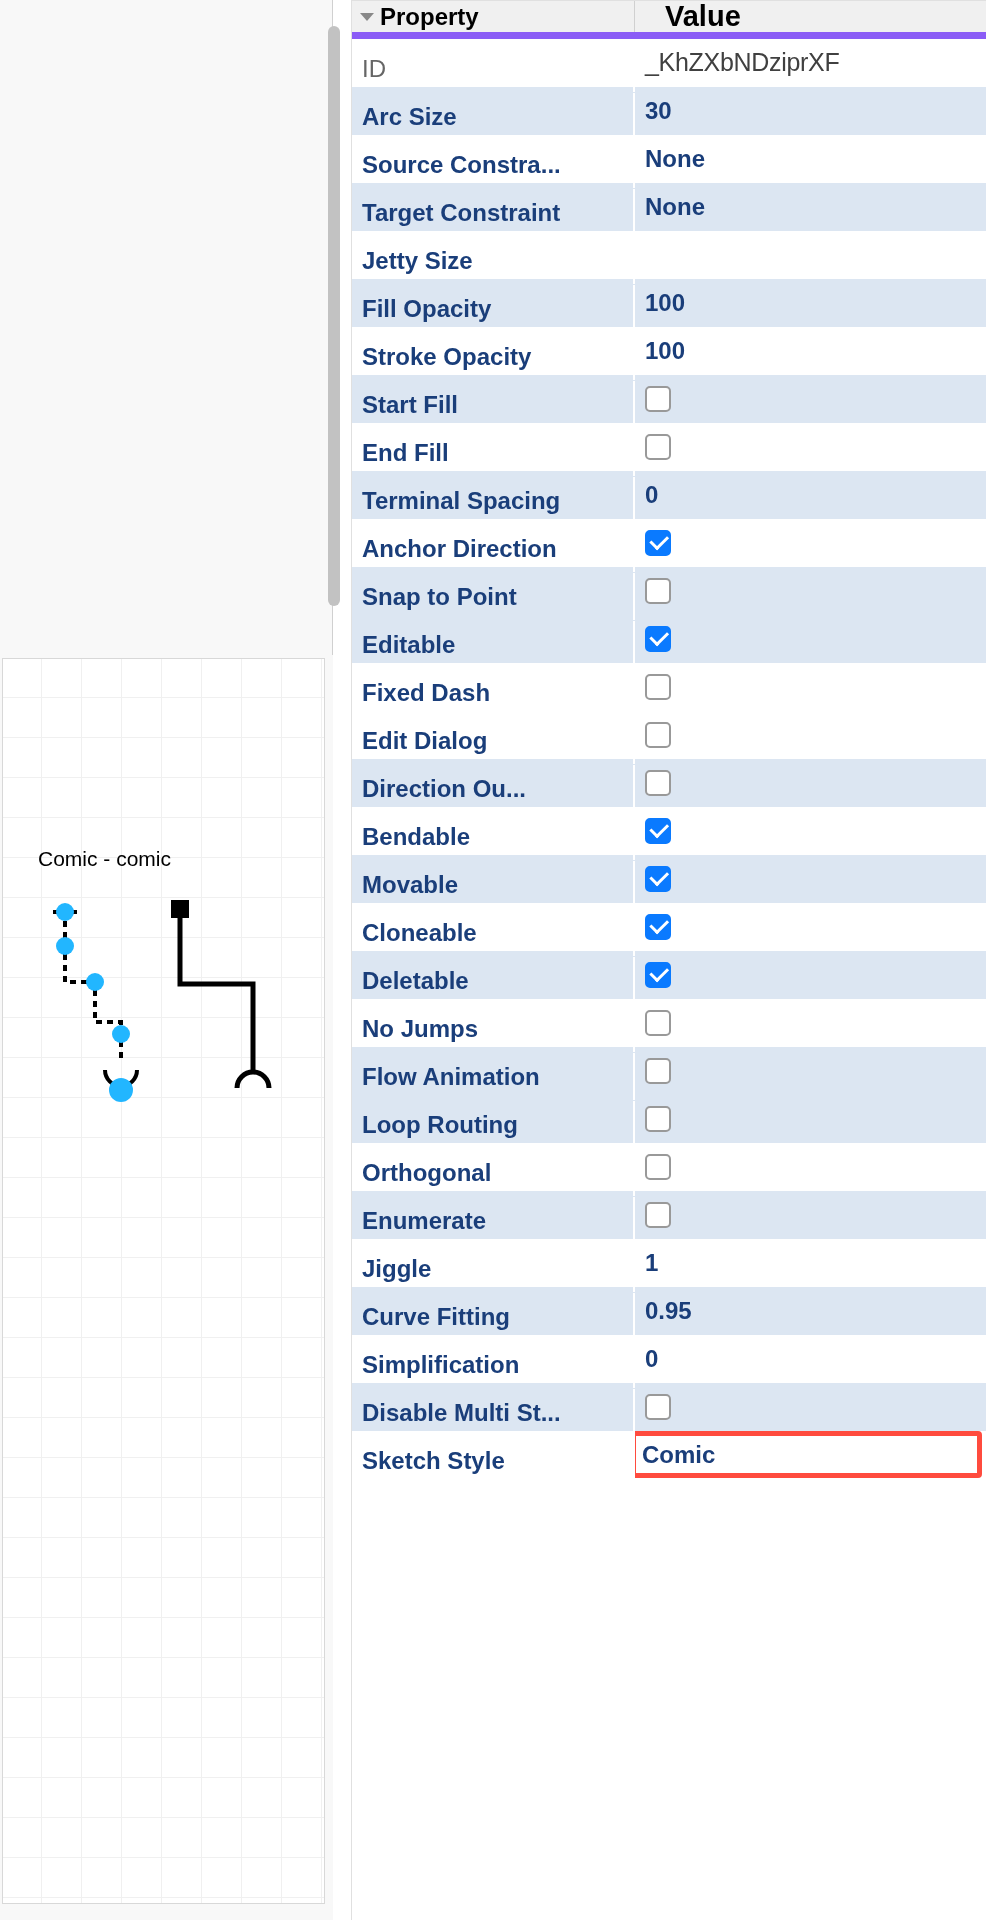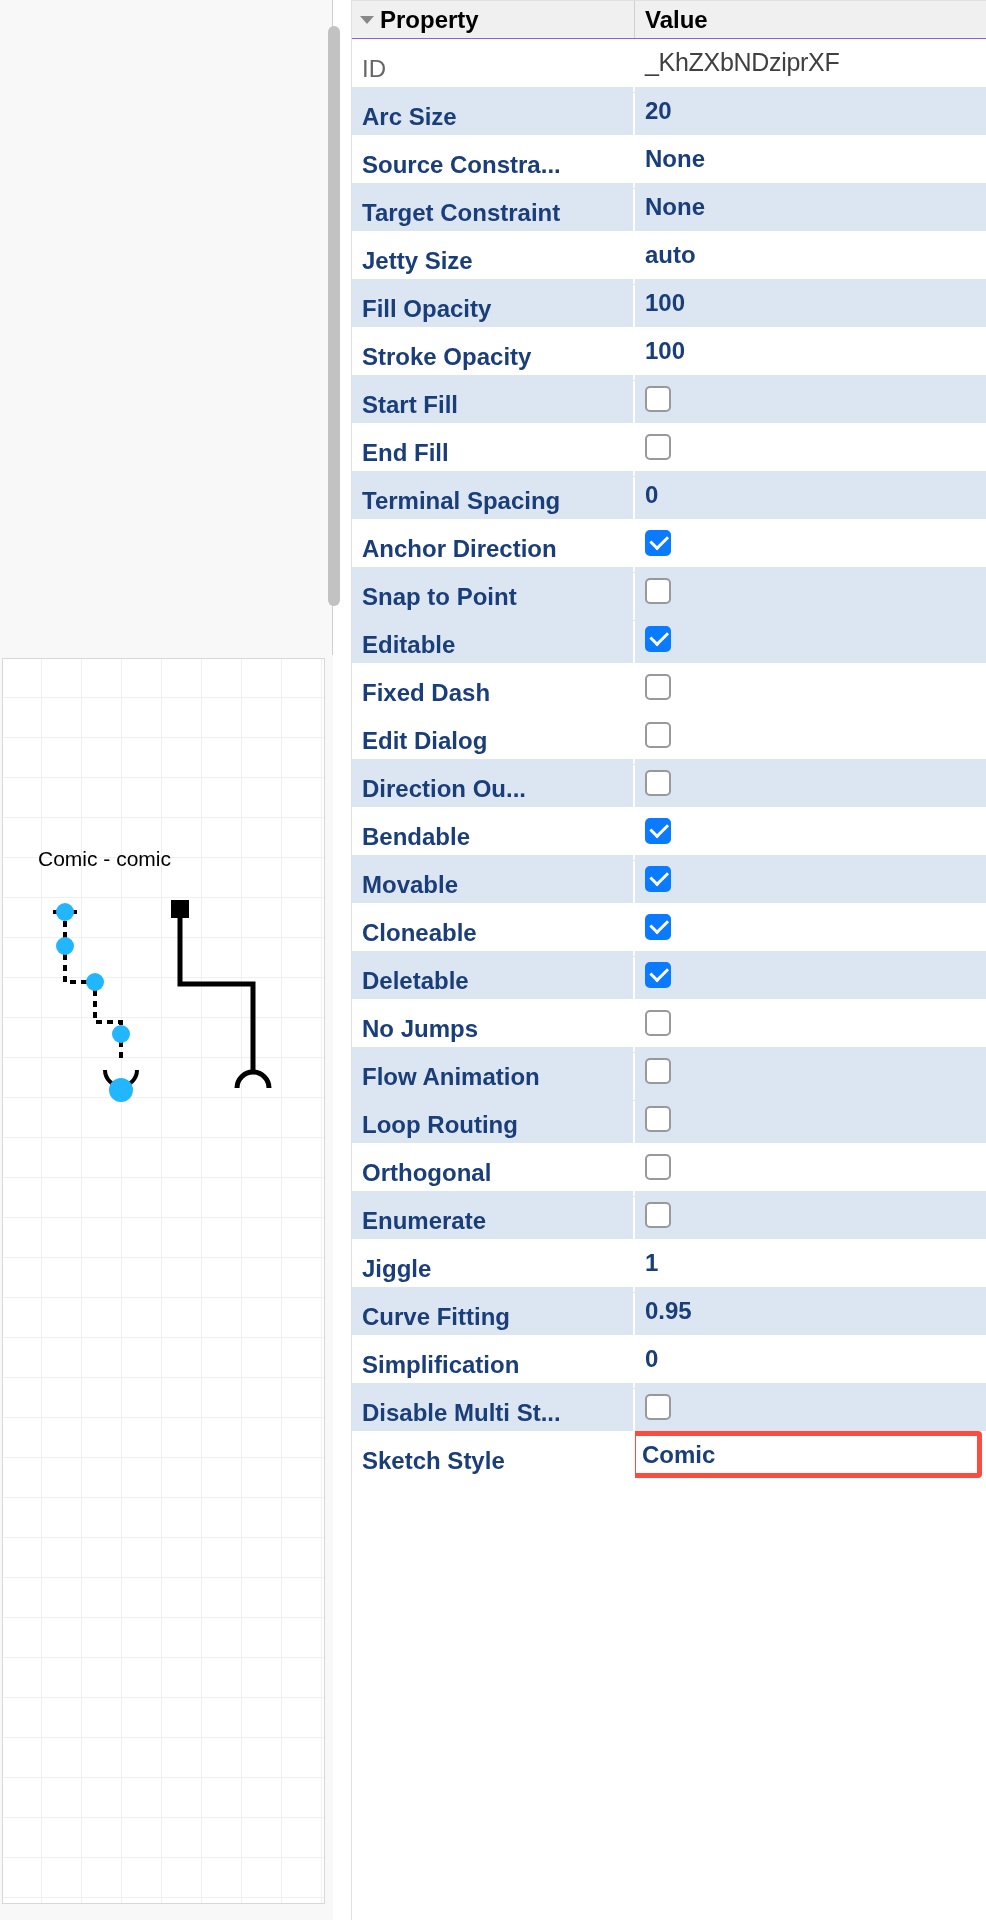--- a/index.html
+++ b/index.html
@@ -67,23 +67,24 @@
       margin-left: 18px;
       border-left: 1px solid #e0e0e0;
       border-top: 1px solid #e0e0e0;
       background: #ffffff;
       display: flex;
       flex-direction: column;
     }
     .table-header {
       display: flex;
       background: #f0f0f0;
-      border-bottom: 1px solid #8b5cf6;
+      border-bottom: 7px solid #8b5cf6;
       height: 38px;
       align-items: center;
+      gap: 20px;
     }
     .th-property {
       width: 283px;
       padding-left: 8px;
       font-weight: 700;
       font-size: 24px;
       color: #000;
       display: flex;
       align-items: center;
       border-right: 1px solid #d0d0d0;
@@ -95,21 +96,21 @@
       height: 0;
       border-left: 7px solid transparent;
       border-right: 7px solid transparent;
       border-top: 8px solid #888;
       margin-right: 6px;
     }
     .th-value {
       flex: 1;
       padding-left: 10px;
       font-weight: 700;
-      font-size: 24px;
+      font-size: 29px;
       color: #000;
     }
     .prop-row {
       display: flex;
       height: 48px;
       align-items: center;
       border-bottom: 1px solid transparent;
     }
     .prop-row.odd {
       background: #ffffff;
@@ -233,33 +234,32 @@
       <span>Value</span>
     </div>
   </div>
   <div id="rows-container">
       <div class="prop-row odd id-row">
         <div class="prop-name">ID</div>
         <div class="prop-value">_KhZXbNDziprXF</div>
       </div>
       <div class="prop-row even">
         <div class="prop-name">Arc Size</div>
-        <div class="prop-value">20</div>
+        <div class="prop-value">30</div>
       </div>
       <div class="prop-row odd">
         <div class="prop-name">Source Constra...</div>
         <div class="prop-value">None</div>
       </div>
       <div class="prop-row even">
         <div class="prop-name">Target Constraint</div>
         <div class="prop-value">None</div>
       </div>
       <div class="prop-row odd">
         <div class="prop-name">Jetty Size</div>
-        <div class="prop-value">auto</div>
       </div>
       <div class="prop-row even">
         <div class="prop-name">Fill Opacity</div>
         <div class="prop-value">100</div>
       </div>
       <div class="prop-row odd">
         <div class="prop-name">Stroke Opacity</div>
         <div class="prop-value">100</div>
       </div>
       <div class="prop-row even">

